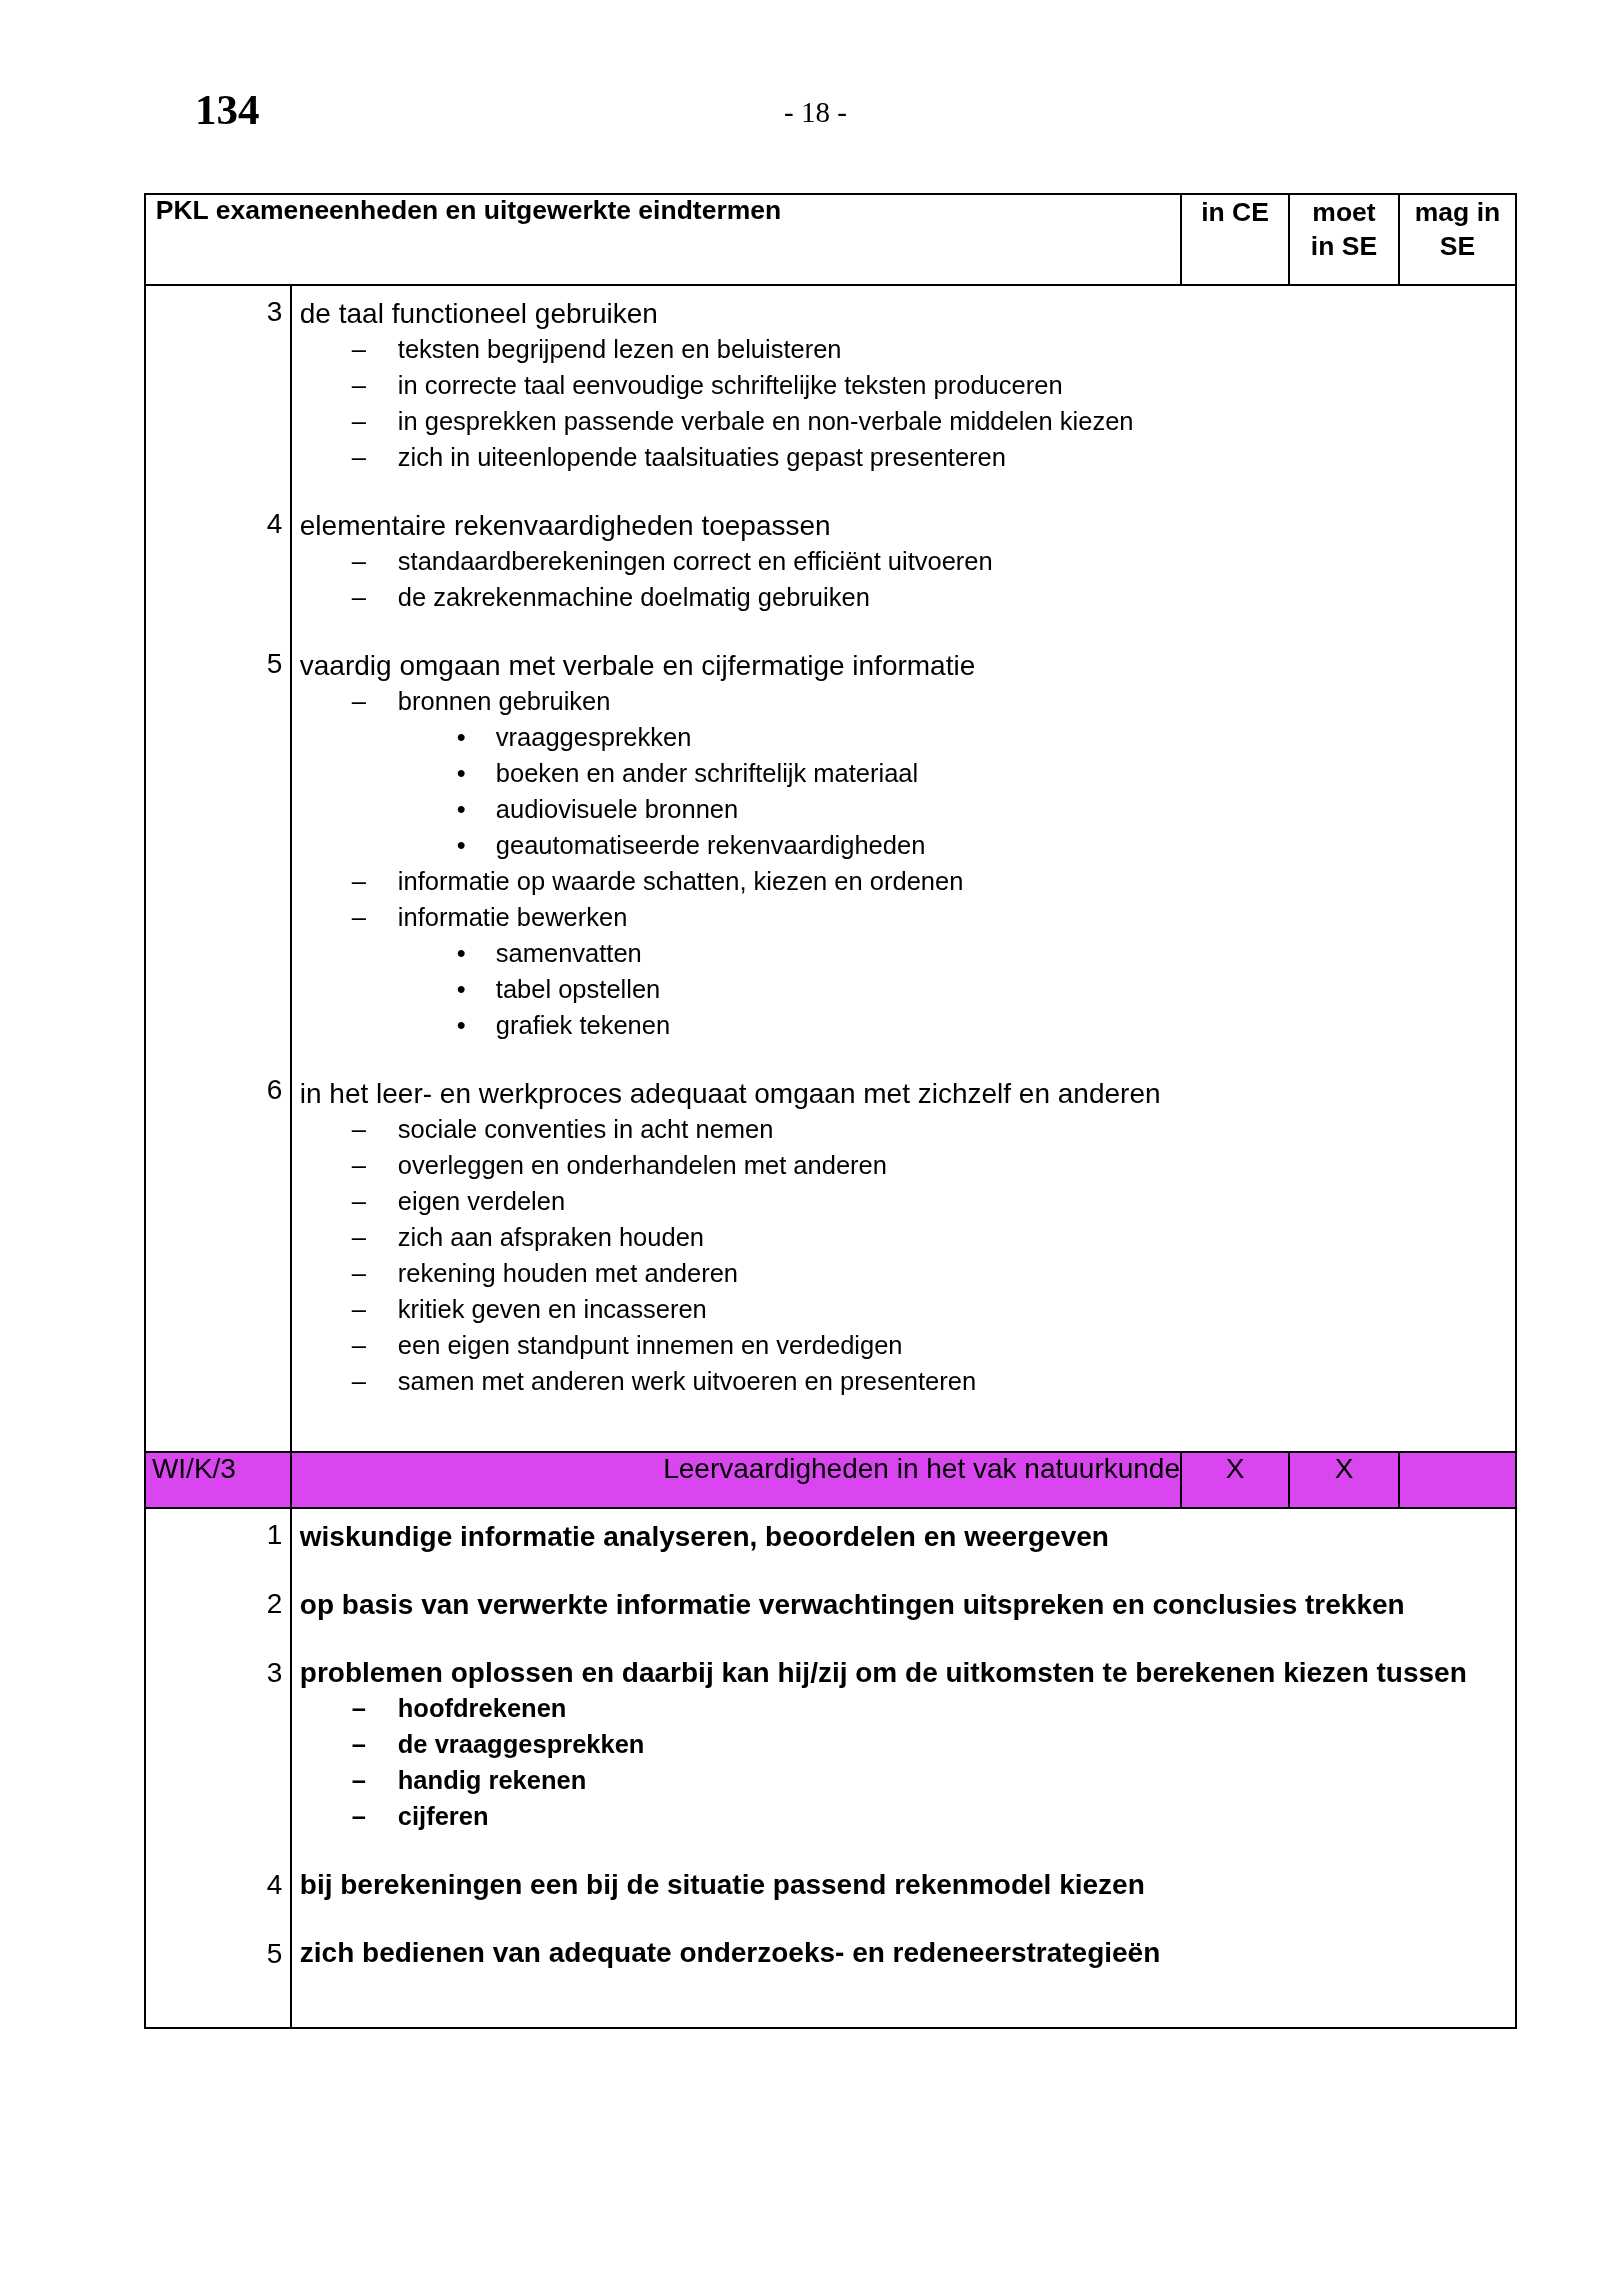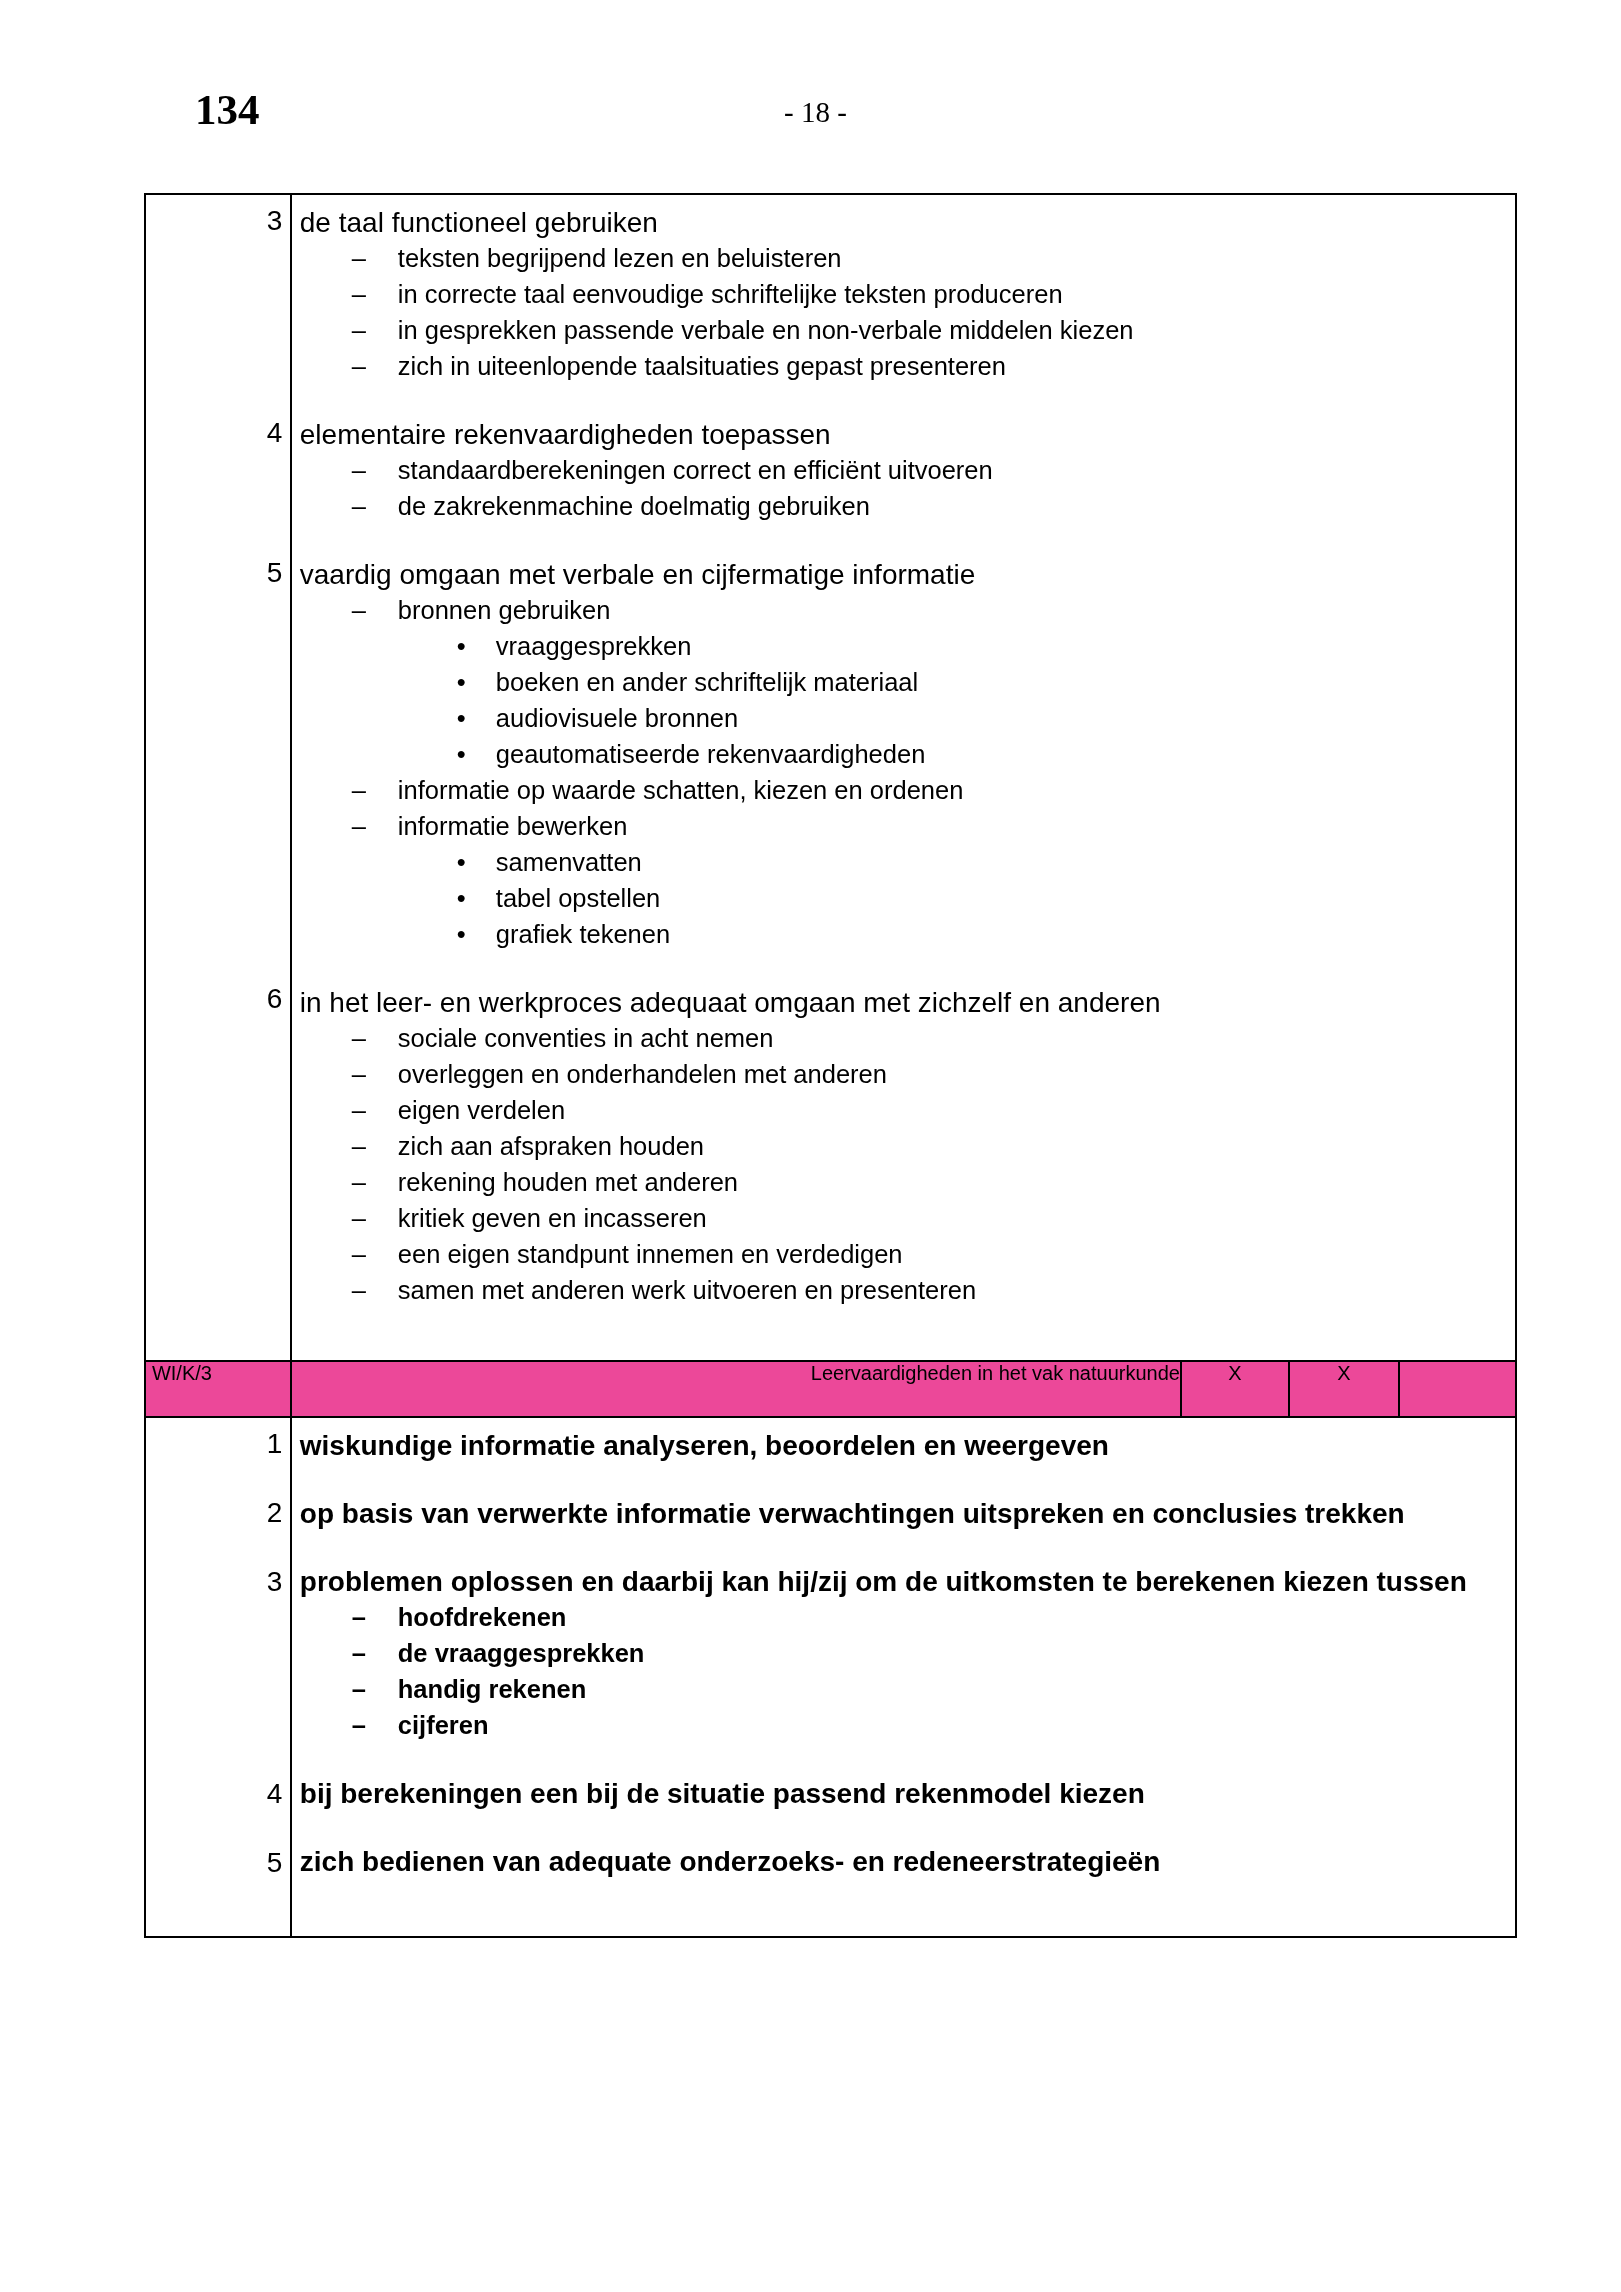--- a/index.html
+++ b/index.html
@@ -17,41 +17,53 @@
   .hdr .title { padding-left: 9.8px; }
   .hdr .ctr { text-align: center; line-height: 34px; }
   .num { text-align: right; padding-right: 7.8px !important; font-size: 28px; }
   .body-cell { padding-left: 7.8px !important; }
   .item { font-size: 28px; line-height: 35px; }
   .sub { font-size: 25.5px; line-height: 36px; position: relative; padding-left: 98px; }
   .sub .dash { position: absolute; left: 52px; top: 0; }
   .bullet { font-size: 25.5px; line-height: 36px; position: relative; padding-left: 196px; }
   .bullet .dot { position: absolute; left: 157px; top: 0; }
   .gap { height: 33px; }
-  .gray td { background: #ec4899; height: 54px; vertical-align: middle; font-size: 20px; }
+  .gray td { background: #d946ef; height: 54px; vertical-align: middle; font-size: 28px; }
   .gray .code { padding-left: 5.9px; }
   .gray .lbl { padding-left: 7.8px; text-align: right; }
   .gray .x { text-align: center; }
   .kand td { height: 54px; vertical-align: middle; font-size: 28px; }
 </style>
 </head>
 <body>
 
 <div class="page-num">134</div>
 <div class="page-sub">- 18 -</div>
 
 <table class="main">
   <colgroup>
     <col class="c1">
       <col class="c2">
       <col class="c3">
       <col class="c4">
       <col class="c5">
   </colgroup>
   <tbody>
+      <tr class="hdr">
+    <td colspan="2" class="title">PKL exameneenheden en uitgewerkte eindtermen</td>
+    <td class="ctr">in CE</td>
+    <td class="ctr">
+      <div>moet</div>
+      <div>in SE</div>
+    </td>
+    <td class="ctr">
+      <div>mag in</div>
+      <div>SE</div>
+    </td>
+  </tr>
   <tr>
     <td class="num" style="padding-top:9.8px; height:1155px;">
       <div id="s1-nums">
             <div style="height: 212px;">3</div>
             <div style="height: 140px;">4</div>
             <div style="height: 426px;">5</div>
             <div style="height: 321px;">6</div>
           </div>
     </td>
     <td colspan="4" class="body-cell" style="padding-top:9.8px;">

